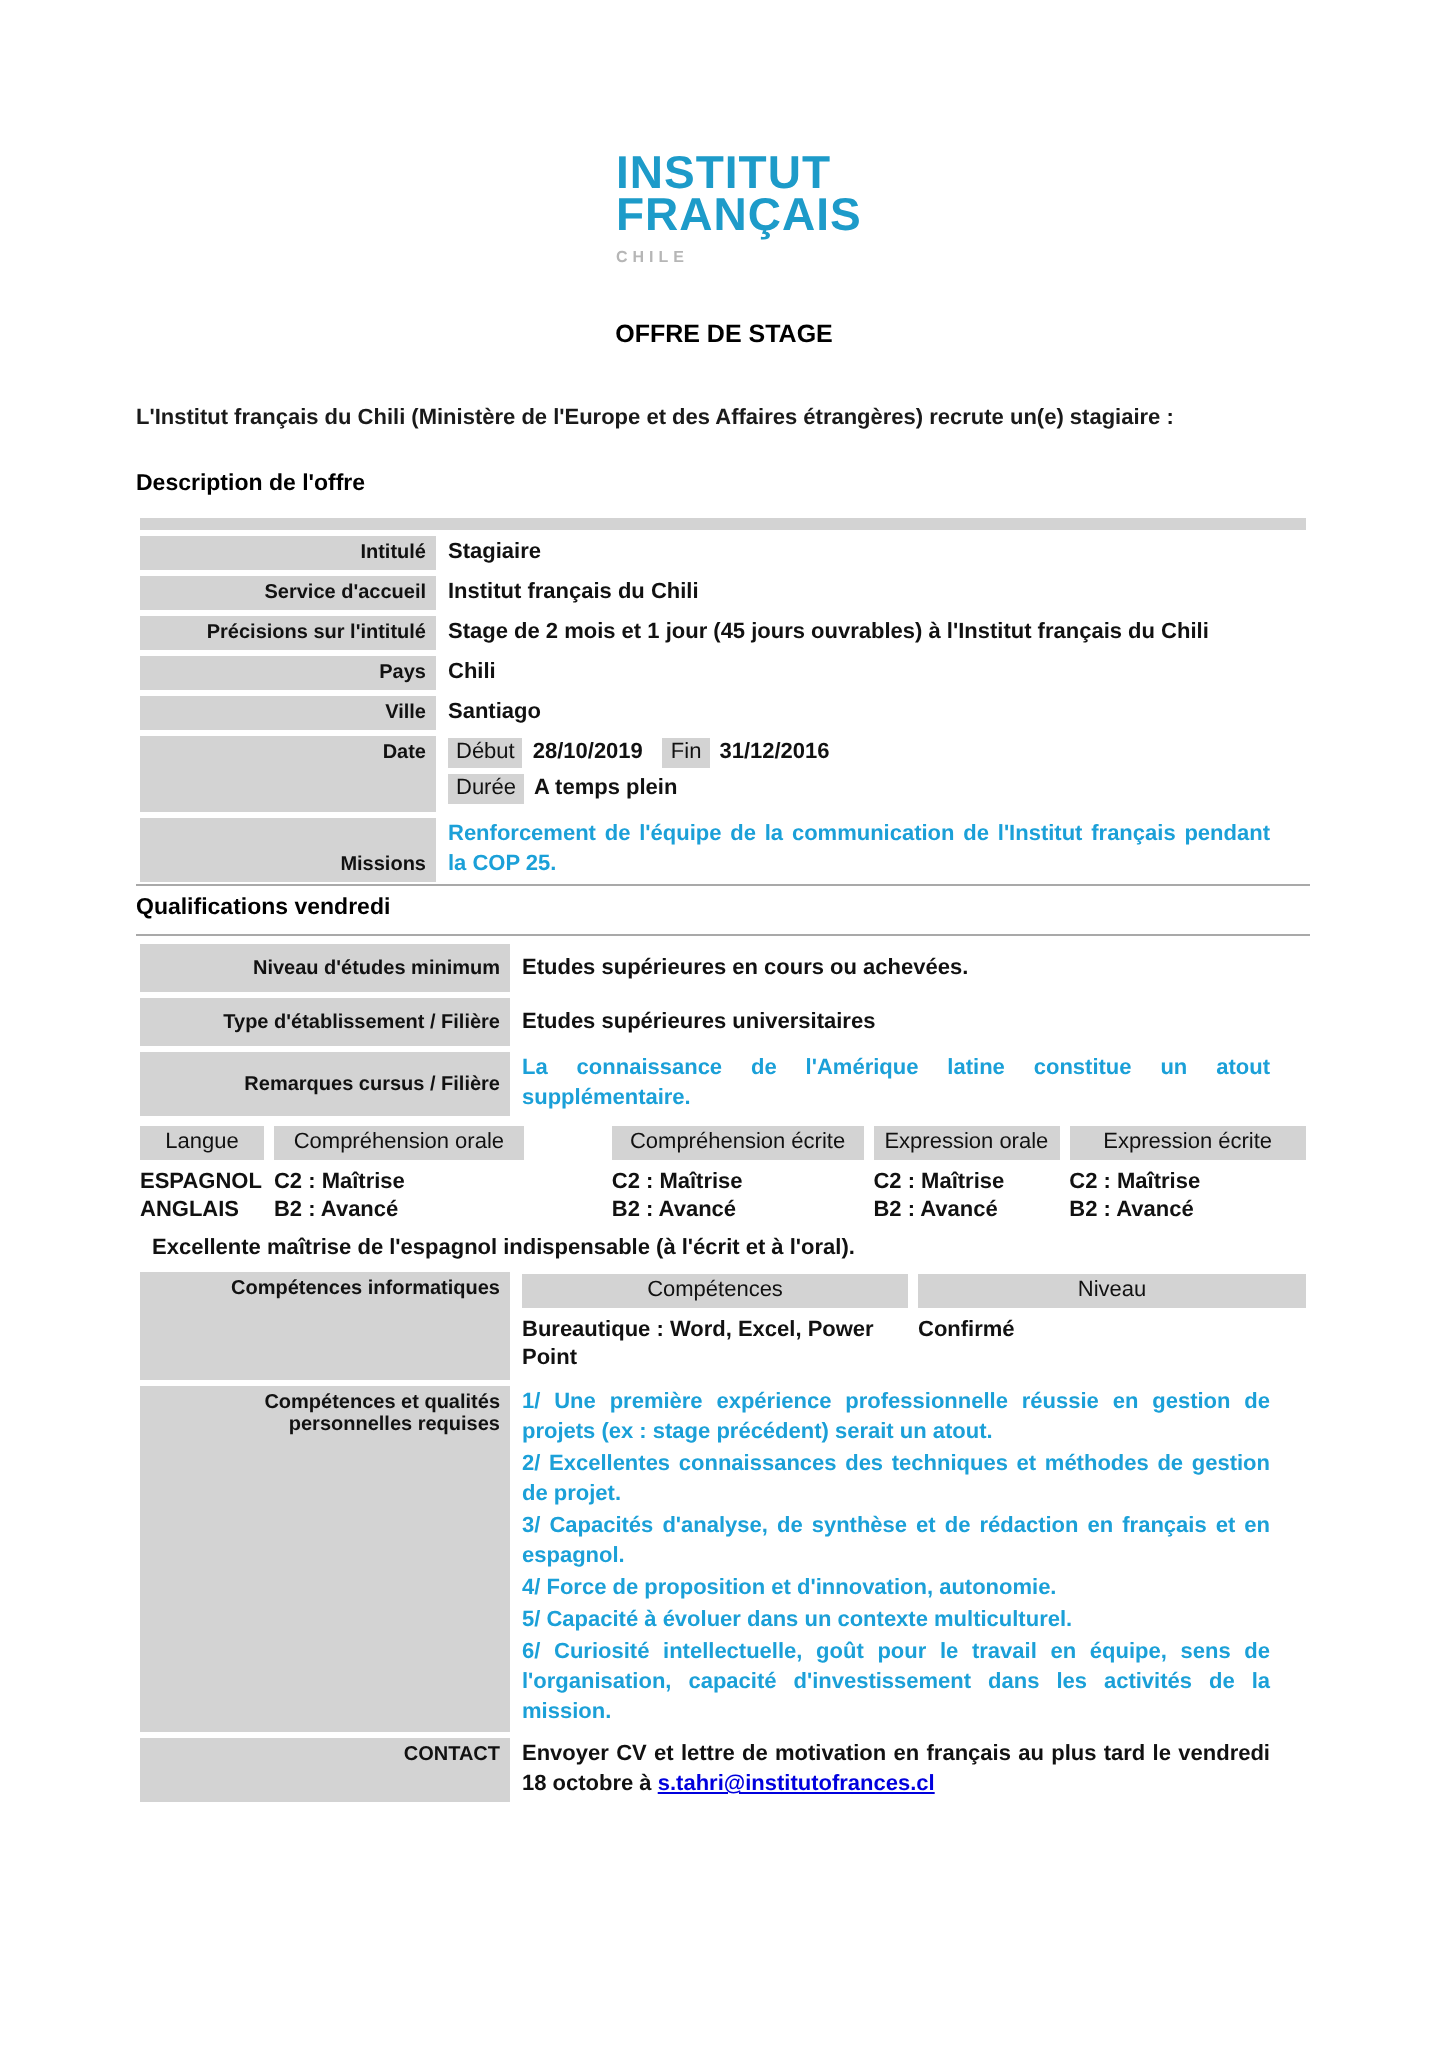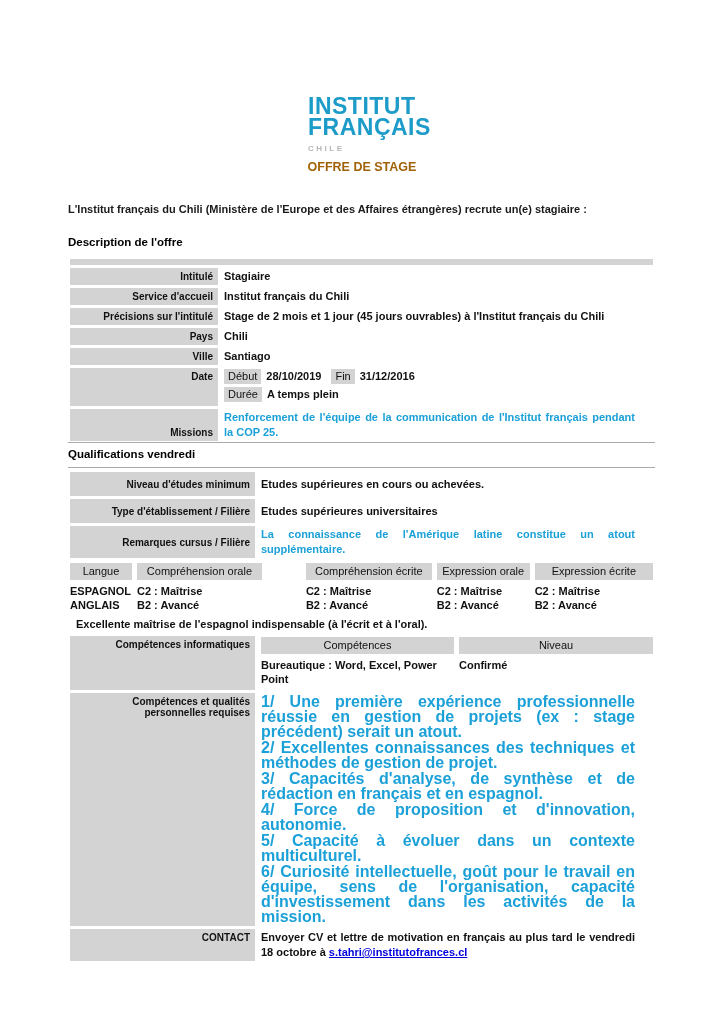--- a/index.html
+++ b/index.html
@@ -5,26 +5,26 @@
   html,body{margin:0;padding:0;background:#ffffff;}
   .page{
     position:relative;
     width:724px;height:1024px;
     background:#ffffff;
     font-family:"Liberation Sans","DejaVu Sans",sans-serif;
     color:#111;
     overflow:hidden;
   }
   
-  .logo{position:absolute;left:308px;top:76px;margin-top:20px;}
+  .logo{position:absolute;left:308px;top:76px;}
   .logo-line{font-size:23px;font-weight:700;line-height:21px;letter-spacing:0.5px;color:#1d9bc9;}
   .logo-sub{margin-top:6px;font-size:8px;font-weight:700;letter-spacing:2.5px;color:#b6b6b6;}
   
   .doc-title{position:absolute;left:0;top:160px;width:724px;text-align:center;
-    font-size:12.5px;font-weight:700;color:#a16207;}
+    font-size:12.5px;font-weight:700;color:#000000;}
   .intro{position:absolute;left:68px;top:203px;width:587px;
     font-size:11px;font-weight:700;color:#1a1a1a;}
   .sec1-heading{position:absolute;left:68px;top:236px;font-size:11.5px;font-weight:700;color:#000;}
   
   .strip{position:absolute;left:70px;top:259px;width:583px;height:6px;background:#d3d3d3;}
   .t1{position:absolute;left:70px;top:268px;width:583px;}
   .t2{position:absolute;left:70px;top:472px;width:583px;}
   .row{display:flex;margin-bottom:3px;}
   .lbl{background:#d3d3d3;text-align:right;font-weight:700;font-size:10px;
     padding:1px 5px 1px 2px;box-sizing:border-box;display:flex;
@@ -60,21 +60,21 @@
   .c-ee{width:126px;margin-right:0 !important;}
   
   .inf-table{width:100%;}
   .inf-head{display:flex;margin-bottom:4px;}
   .inf-head .hcell{background:#d3d3d3;text-align:center;font-weight:400;font-size:11px;height:17px;line-height:17px;}
   .inf-c1{width:193px;margin-right:5px;}
   .inf-c2{flex:1;}
   .inf-row{display:flex;font-weight:700;font-size:11px;line-height:14px;}
   .inf-row .inf-c1{background:none;}
   
-  .q-item{margin:0 0 1px 0;text-align:justify;font-weight:700;font-size:16px;line-height:15px;}
+  .q-item{margin:0 0 1px 0;text-align:justify;font-weight:700;font-size:11px;line-height:15px;}
   
   .email-link{color:#0000dd;text-decoration:underline;cursor:pointer;}
   .contact-val{display:inline;}
 </style>
 </head>
 <body>
 
 <div class="page">
 
   <div class="logo">

